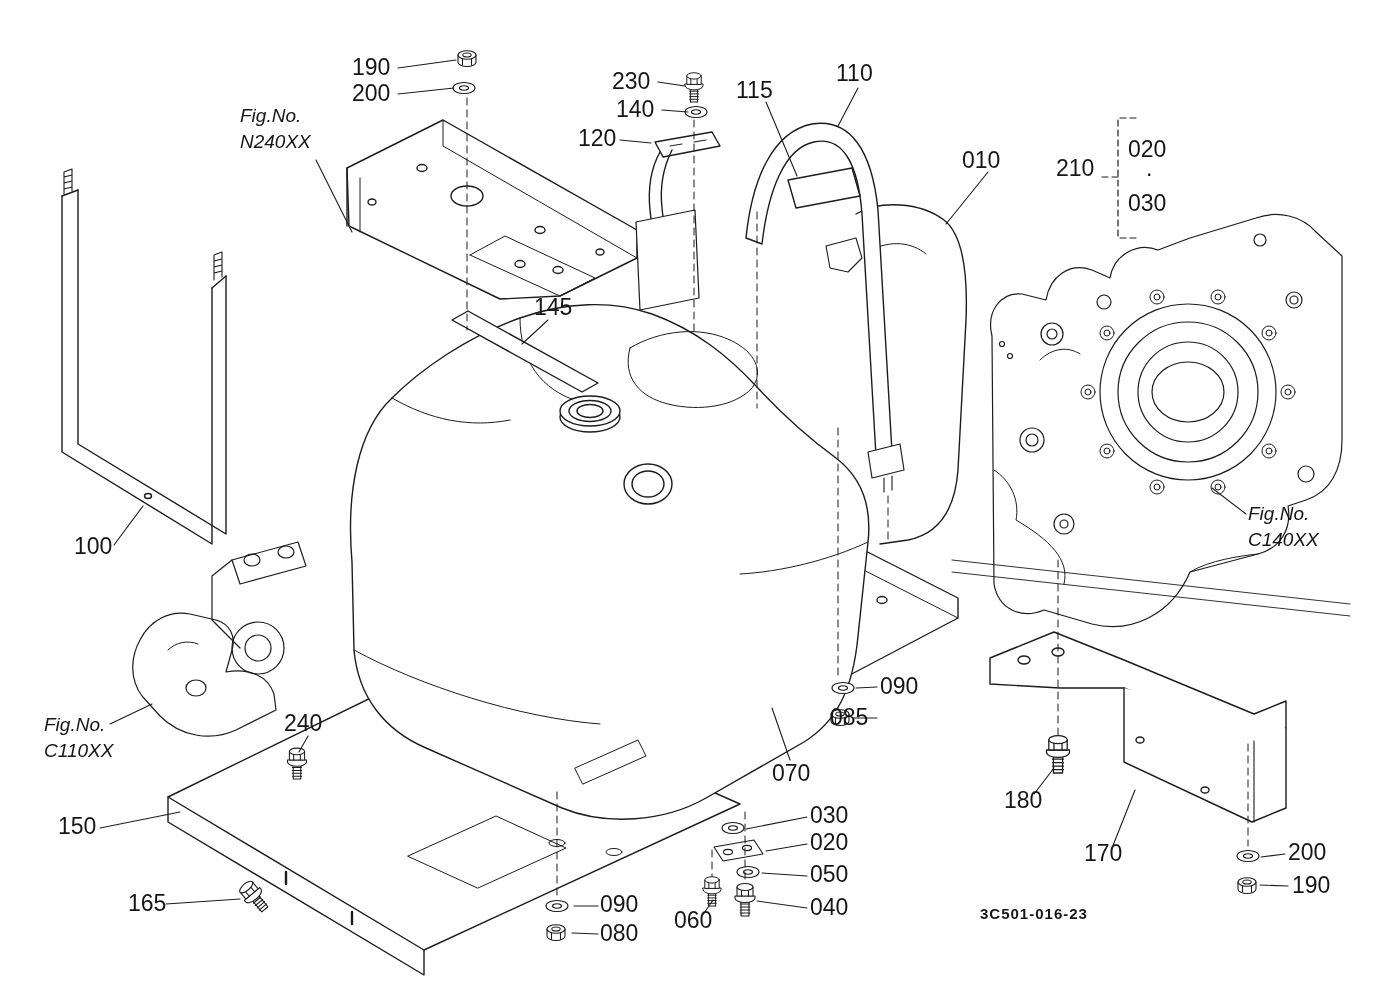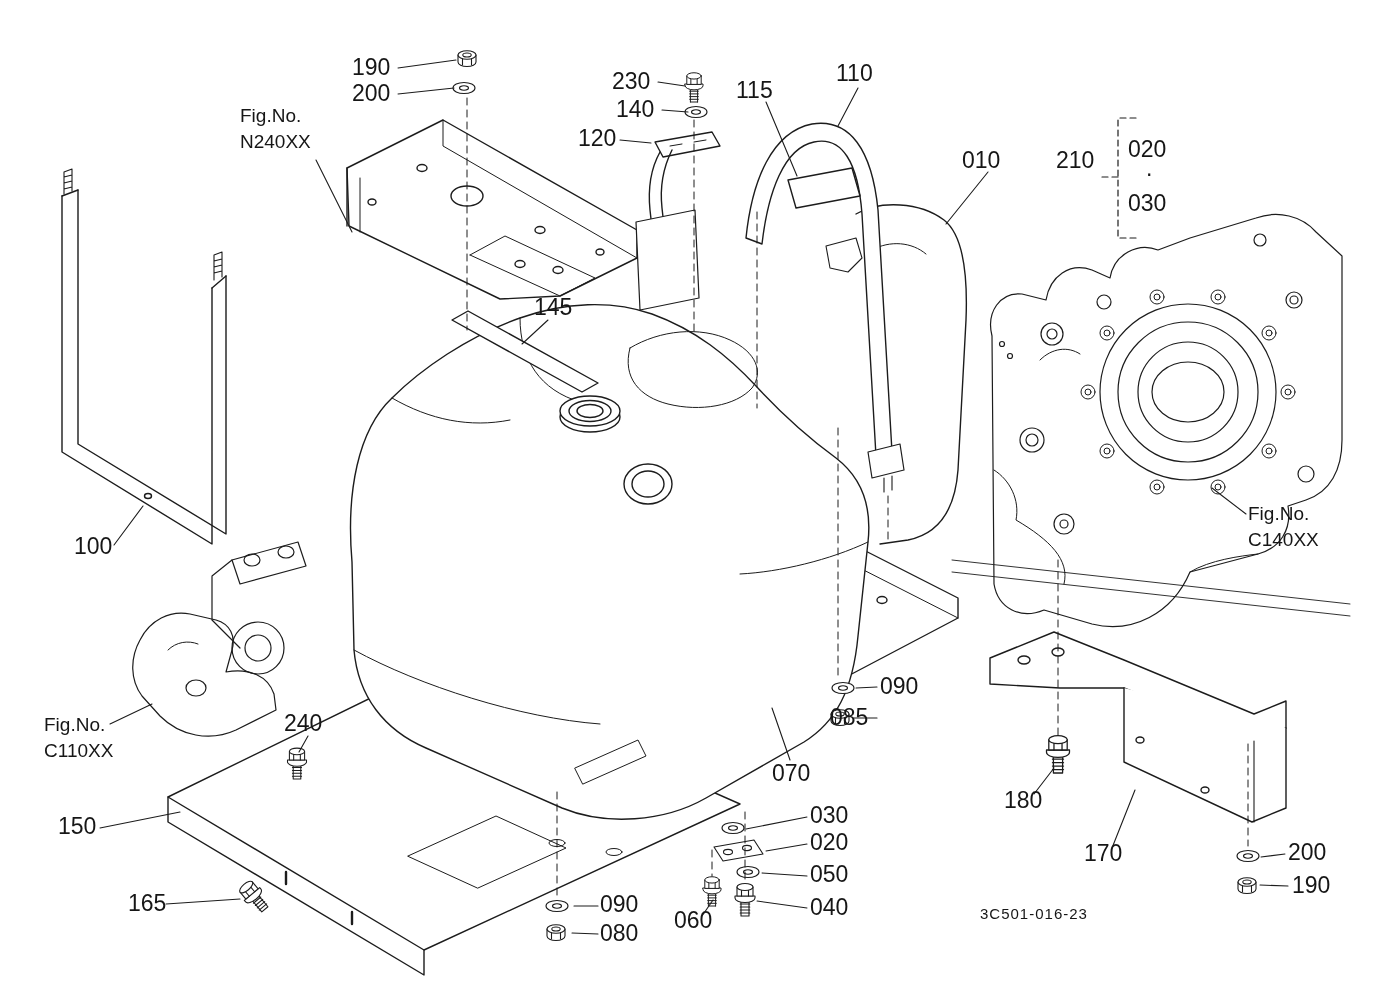--- a/index.html
+++ b/index.html
@@ -1,22 +1,22 @@
 <!DOCTYPE html>
 <html><head>
 <meta charset="utf-8">
 <style>
   * { margin:0; padding:0; box-sizing:border-box; }
   html,body { background:#ffffff; }
   body { font-family:"Liberation Sans", sans-serif; color:#161616; }
   .canvas { position:relative; width:1379px; height:1001px; background:#ffffff; overflow:hidden;padding-left:42px; }
   .canvas svg { position:absolute; left:0; top:0; }
   .lbl { position:absolute; font-size:23px; line-height:1.1; white-space:nowrap; color:#161616; }
-  .figref { position:absolute; font-size:19px; line-height:1.35; color:#161616; }
-  .dwgno { position:absolute; font-size:15px; letter-spacing:1px; color:#161616; }
+  .figref { position:absolute; font-size:19px; line-height:1.35; color:#161616;font-style:italic; }
+  .dwgno { position:absolute; font-size:15px; letter-spacing:1px; color:#161616;font-weight:bold; }
 </style>
 </head>
 <body>
 
 <div class="canvas">
 
   <svg width="1379" height="1001" viewBox="0 0 1379 1001">
     <defs>
       <g id="g-washer">
         <ellipse rx="11" ry="5.5" fill="#fff"></ellipse>
@@ -275,21 +275,21 @@
   </svg>
 
   <div class="lbl" style="left:352px;top:55px">190</div>
   <div class="lbl" style="left:352px;top:81px">200</div>
   <div class="lbl" style="left:612px;top:69px">230</div>
   <div class="lbl" style="left:616px;top:97px">140</div>
   <div class="lbl" style="left:578px;top:126px">120</div>
   <div class="lbl" style="left:736px;top:78px">115</div>
   <div class="lbl" style="left:836px;top:61px">110</div>
   <div class="lbl" style="left:962px;top:148px">010</div>
-  <div class="lbl" style="left:1056px;top:148px">210</div>
+  <div class="lbl" style="left:1056px;top:156px">210</div>
   <div class="lbl" style="left:1128px;top:137px">020</div>
   <div class="lbl" style="left:1146px;top:156px">.</div>
   <div class="lbl" style="left:1128px;top:191px">030</div>
   <div class="lbl" style="left:534px;top:295px">145</div>
   <div class="lbl" style="left:74px;top:534px">100</div>
   <div class="lbl" style="left:284px;top:711px">240</div>
   <div class="lbl" style="left:880px;top:674px">090</div>
   <div class="lbl" style="left:830px;top:705px">085</div>
   <div class="lbl" style="left:772px;top:761px">070</div>
   <div class="lbl" style="left:58px;top:814px">150</div>

